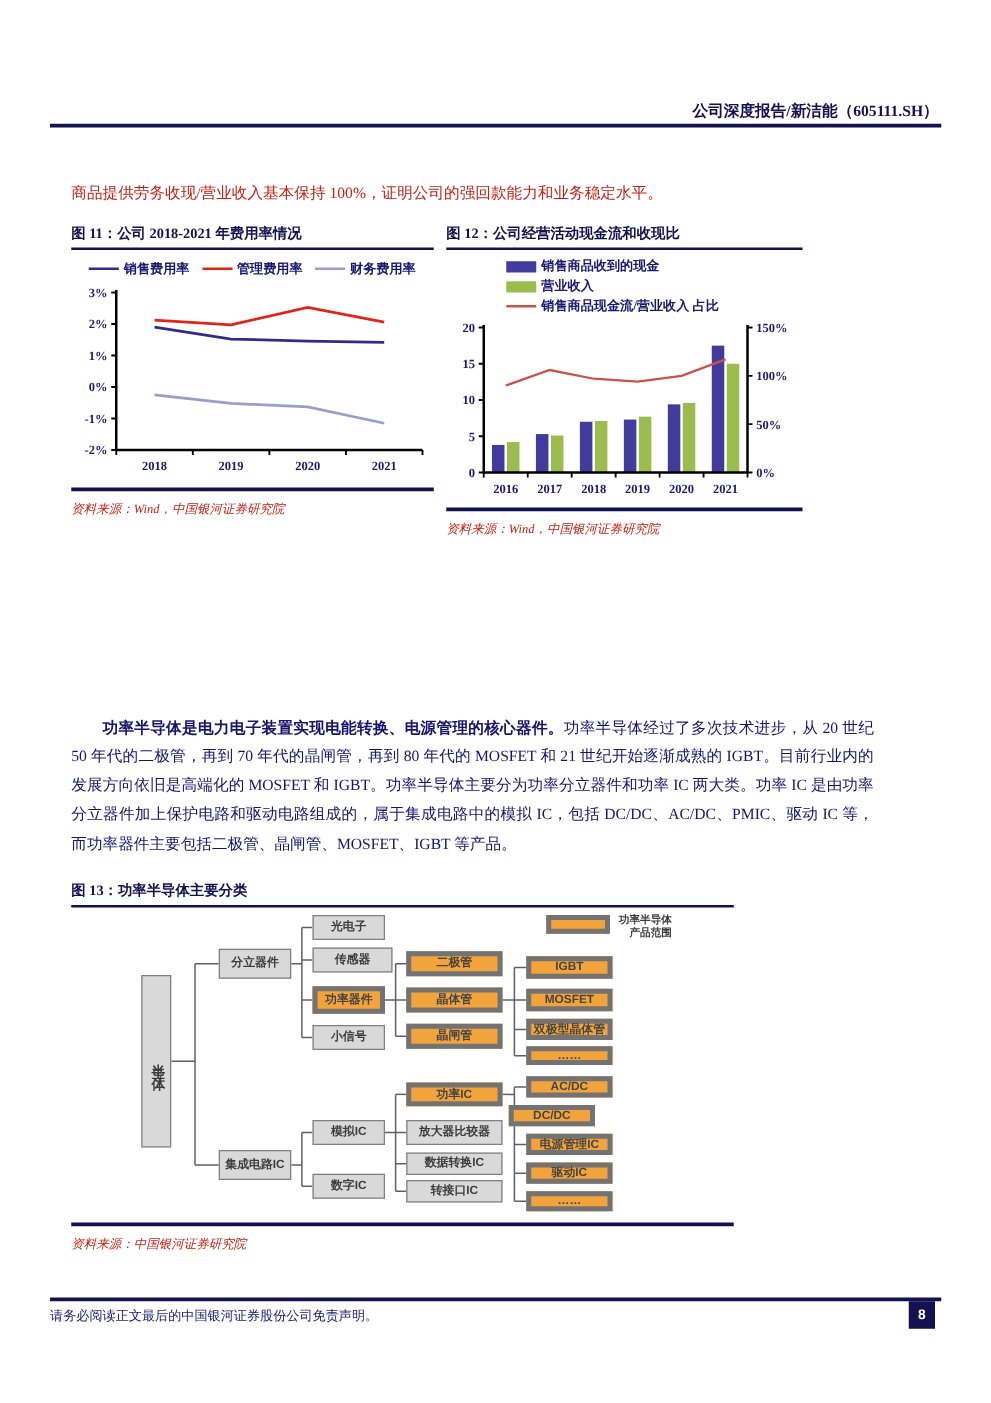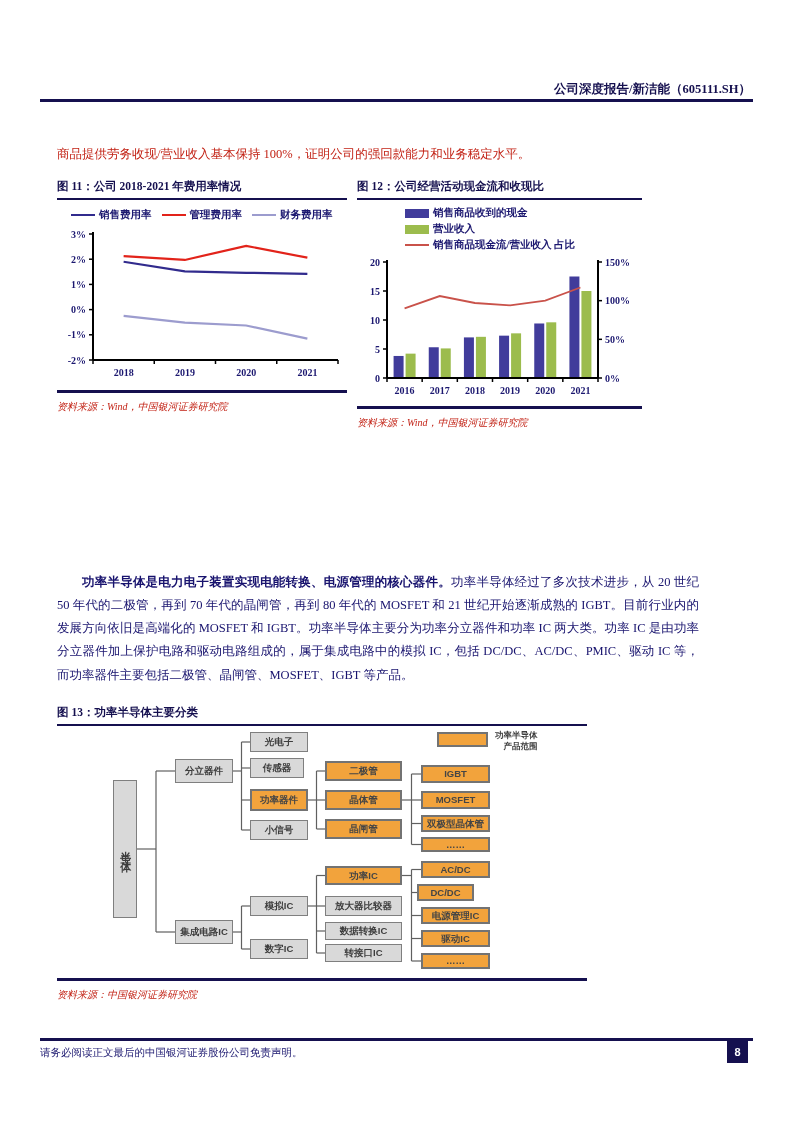--- a/index.html
+++ b/index.html
@@ -44,21 +44,21 @@
   .paragraph { position:absolute; left:57px; top:571px; width:642px; font-size:12.5px; line-height:1.85; color:#18136e; text-align:justify; text-indent:2em; }
   .paragraph .lead { font-weight:bold; }
 
   
   .fig13 { left:57px; top:705px; width:530px; }
   .diagram { position:relative; height:248px; margin-top:2px; }
   .diagram svg { position:absolute; left:0; top:0; }
   .dnode { position:absolute; display:flex; align-items:center; justify-content:center; text-align:center;
            font-family:"Liberation Sans", sans-serif; font-size:9.5px; font-weight:bold; color:#3d3d3d; line-height:1.05; }
   .dnode.gray { background:#d9d9d9; border:1px solid #7f7f7f; }
-  .dnode.orange { background:#f2a33c; border:2px solid #737373; color:#454545; }
+  .dnode.orange { background:#f2a33c; border:4px solid #737373; color:#454545; }
   .dnode.vert { writing-mode:vertical-rl; letter-spacing:5px; font-size:11px; }
   .dlegend-label { position:absolute; font-size:8.5px; font-weight:bold; color:#3d3d3d; line-height:1.25; }
 
   
   .footer-rule { position:absolute; left:40px; top:1038px; width:713px; height:3px; background:#15104f; }
   .footer-text { position:absolute; left:40px; top:1046px; font-size:10.5px; color:#1c1870; }
   .page-badge { position:absolute; left:727px; top:1041px; width:21px; height:22px; background:#15104f; color:#fff;
                 display:flex; align-items:center; justify-content:center; font-size:11px; font-weight:bold;
                 font-family:"Liberation Sans", sans-serif; }
 </style>
@@ -236,38 +236,38 @@
         </svg>
       <div class="dnode orange" style="left:380px; top:4px; width:51px; height:15px;"></div>
       <div class="dlegend-label" style="left:438px; top:2px;text-align:right;">
         <div>功率半导体</div>
         <div>产品范围</div>
       </div>
     <div class="dnode gray vert" style="left: 56px; top: 52px; width: 24px; height: 138px;">半导体</div>
         <div class="dnode gray" style="left: 118px; top: 31px; width: 58px; height: 24px;">分立器件</div>
         <div class="dnode gray" style="left: 118px; top: 192px; width: 58px; height: 24px;">集成电路IC</div>
         <div class="dnode gray" style="left: 193px; top: 4px; width: 58px; height: 20px;">光电子</div>
-        <div class="dnode gray" style="left: 193px; top: 30px; width: 54px; height: 20px;">传感器</div>
+        <div class="dnode gray" style="left: 193px; top: 30px; width: 64px; height: 20px;">传感器</div>
         <div class="dnode orange" style="left: 193px; top: 61px; width: 58px; height: 22px;">功率器件</div>
         <div class="dnode gray" style="left: 193px; top: 92px; width: 58px; height: 20px;">小信号</div>
         <div class="dnode orange" style="left: 268px; top: 33px; width: 77px; height: 20px;">二极管</div>
         <div class="dnode orange" style="left: 268px; top: 62px; width: 77px; height: 20px;">晶体管</div>
         <div class="dnode orange" style="left: 268px; top: 91px; width: 77px; height: 20px;">晶闸管</div>
         <div class="dnode orange" style="left: 364px; top: 37px; width: 69px; height: 18px;">IGBT</div>
         <div class="dnode orange" style="left: 364px; top: 63px; width: 69px; height: 18px;">MOSFET</div>
         <div class="dnode orange" style="left: 364px; top: 87px; width: 69px; height: 17px;">双极型晶体管</div>
         <div class="dnode orange" style="left: 364px; top: 109px; width: 69px; height: 15px;">……</div>
         <div class="dnode gray" style="left: 193px; top: 168px; width: 58px; height: 20px;">模拟IC</div>
         <div class="dnode gray" style="left: 193px; top: 211px; width: 58px; height: 20px;">数字IC</div>
         <div class="dnode orange" style="left: 268px; top: 138px; width: 77px; height: 19px;">功率IC</div>
         <div class="dnode gray" style="left: 268px; top: 168px; width: 77px; height: 20px;">放大器比较器</div>
         <div class="dnode gray" style="left: 268px; top: 194px; width: 77px; height: 18px;">数据转换IC</div>
         <div class="dnode gray" style="left: 268px; top: 216px; width: 77px; height: 18px;">转接口IC</div>
         <div class="dnode orange" style="left: 364px; top: 133px; width: 69px; height: 17px;">AC/DC</div>
-        <div class="dnode orange" style="left: 360px; top: 156px; width: 57px; height: 17px;">DC/DC</div>
+        <div class="dnode orange" style="left: 350px; top: 156px; width: 69px; height: 17px;">DC/DC</div>
         <div class="dnode orange" style="left: 364px; top: 179px; width: 69px; height: 17px;">电源管理IC</div>
         <div class="dnode orange" style="left: 364px; top: 202px; width: 69px; height: 17px;">驱动IC</div>
         <div class="dnode orange" style="left: 364px; top: 225px; width: 69px; height: 16px;">……</div>
       </div>
     <div class="fig-rule"></div>
     <div class="fig-source">资料来源：中国银河证券研究院</div>
   </div>
 
   <div class="footer-rule"></div>
   <div class="footer-text">请务必阅读正文最后的中国银河证券股份公司免责声明。</div>

